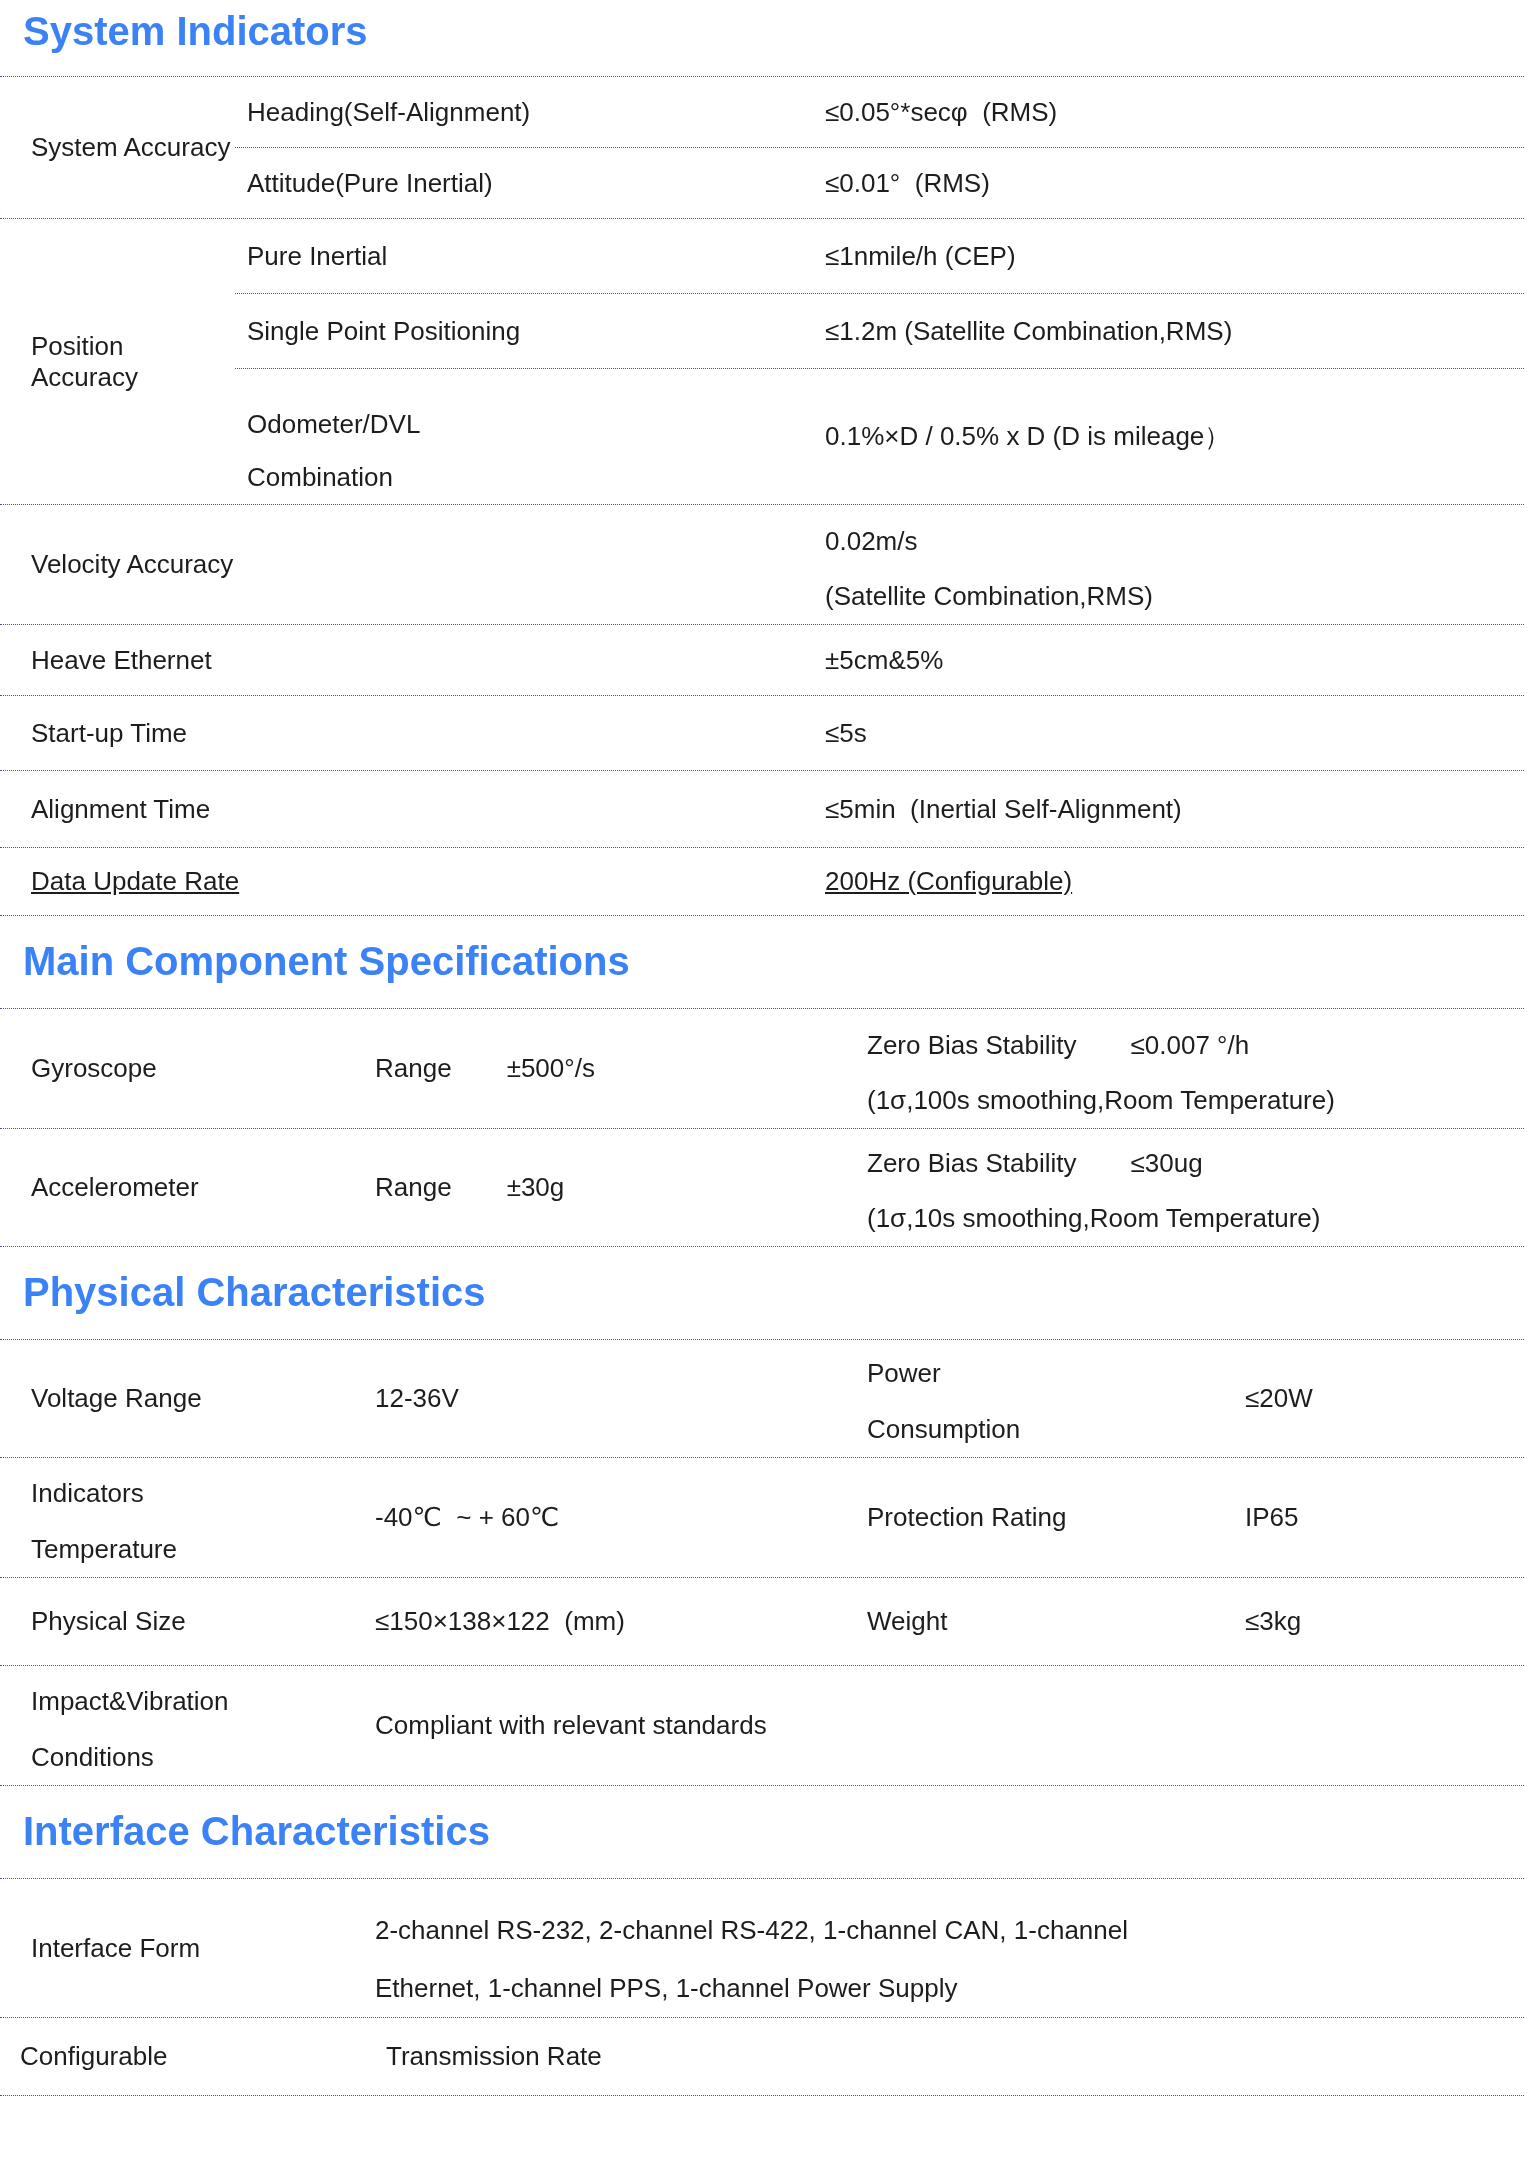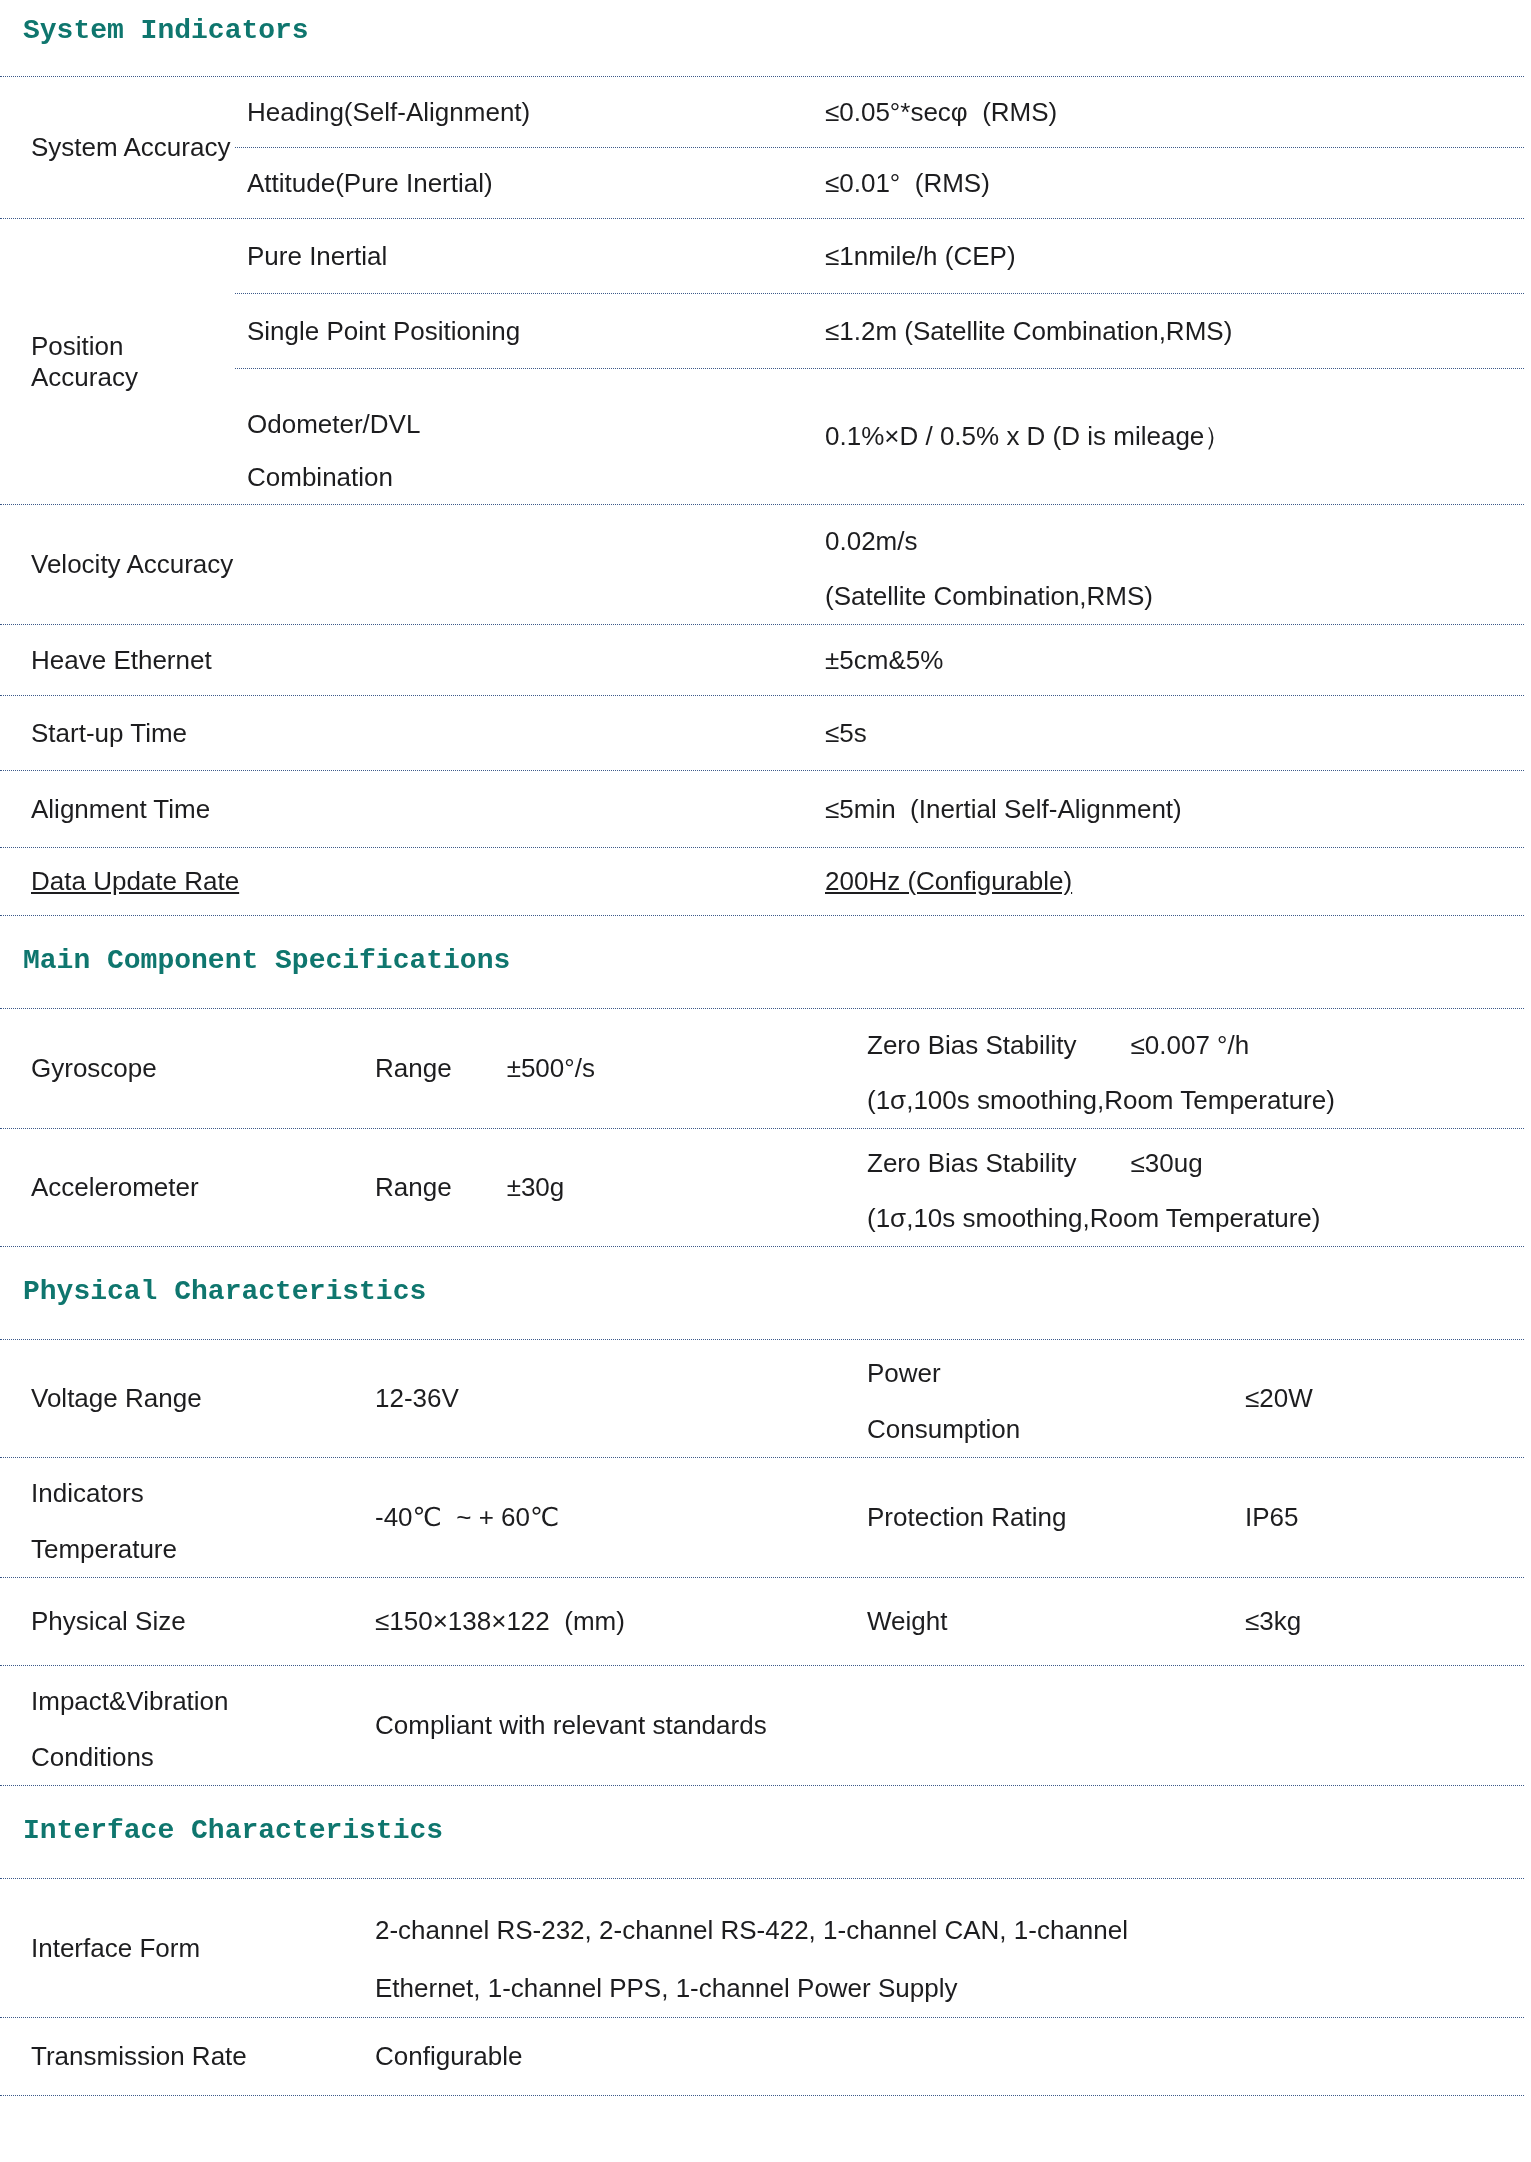--- a/index.html
+++ b/index.html
@@ -15,27 +15,26 @@
     overflow:hidden;
     padding-right:7px;
   }
   
   .sec-head {
     border-bottom:1px dotted #3d5a8a;
     padding:22px 0 24px 0;
   }
   .sec-head.first { padding:8px 0 22px 0; }
   .sec-head h1 {
-    font-size:28px;
+    font-size:40px;
     line-height:46px;
     font-weight:700;
-    color:#0f766e;
+    color:#3b82f6;
     padding-left:23px;
     letter-spacing:0px;
-    font-family:Liberation Mono, monospace;
   }
   
   .row, .grp { border-bottom:1px dotted #3d5a8a; }
   .cell { display:flex; align-items:center; white-space:pre-wrap; }
   .lab  { padding-left:31px; }
   
   .grp { display:grid; grid-template-columns:235px 1fr; }
   .subs { display:flex; flex-direction:column; }
   .subrow {
     display:grid;
@@ -230,19 +229,19 @@
 
   <div class="row s4row h139">
     <div class="cell lab">Interface Form</div>
     <div class="stack lh58 c2">
       <div>2-channel RS-232, 2-channel RS-422, 1-channel CAN, 1-channel</div>
       <div>Ethernet, 1-channel PPS, 1-channel Power Supply</div>
     </div>
   </div>
 
   <div class="row s4row h78">
+    <div class="cell c2">Configurable</div>
     <div class="cell lab">Transmission Rate</div>
-    <div class="cell c2">Configurable</div>
   </div>
 
   <div style="height:80px;"></div>
 
 </main>
 
 </body></html>

